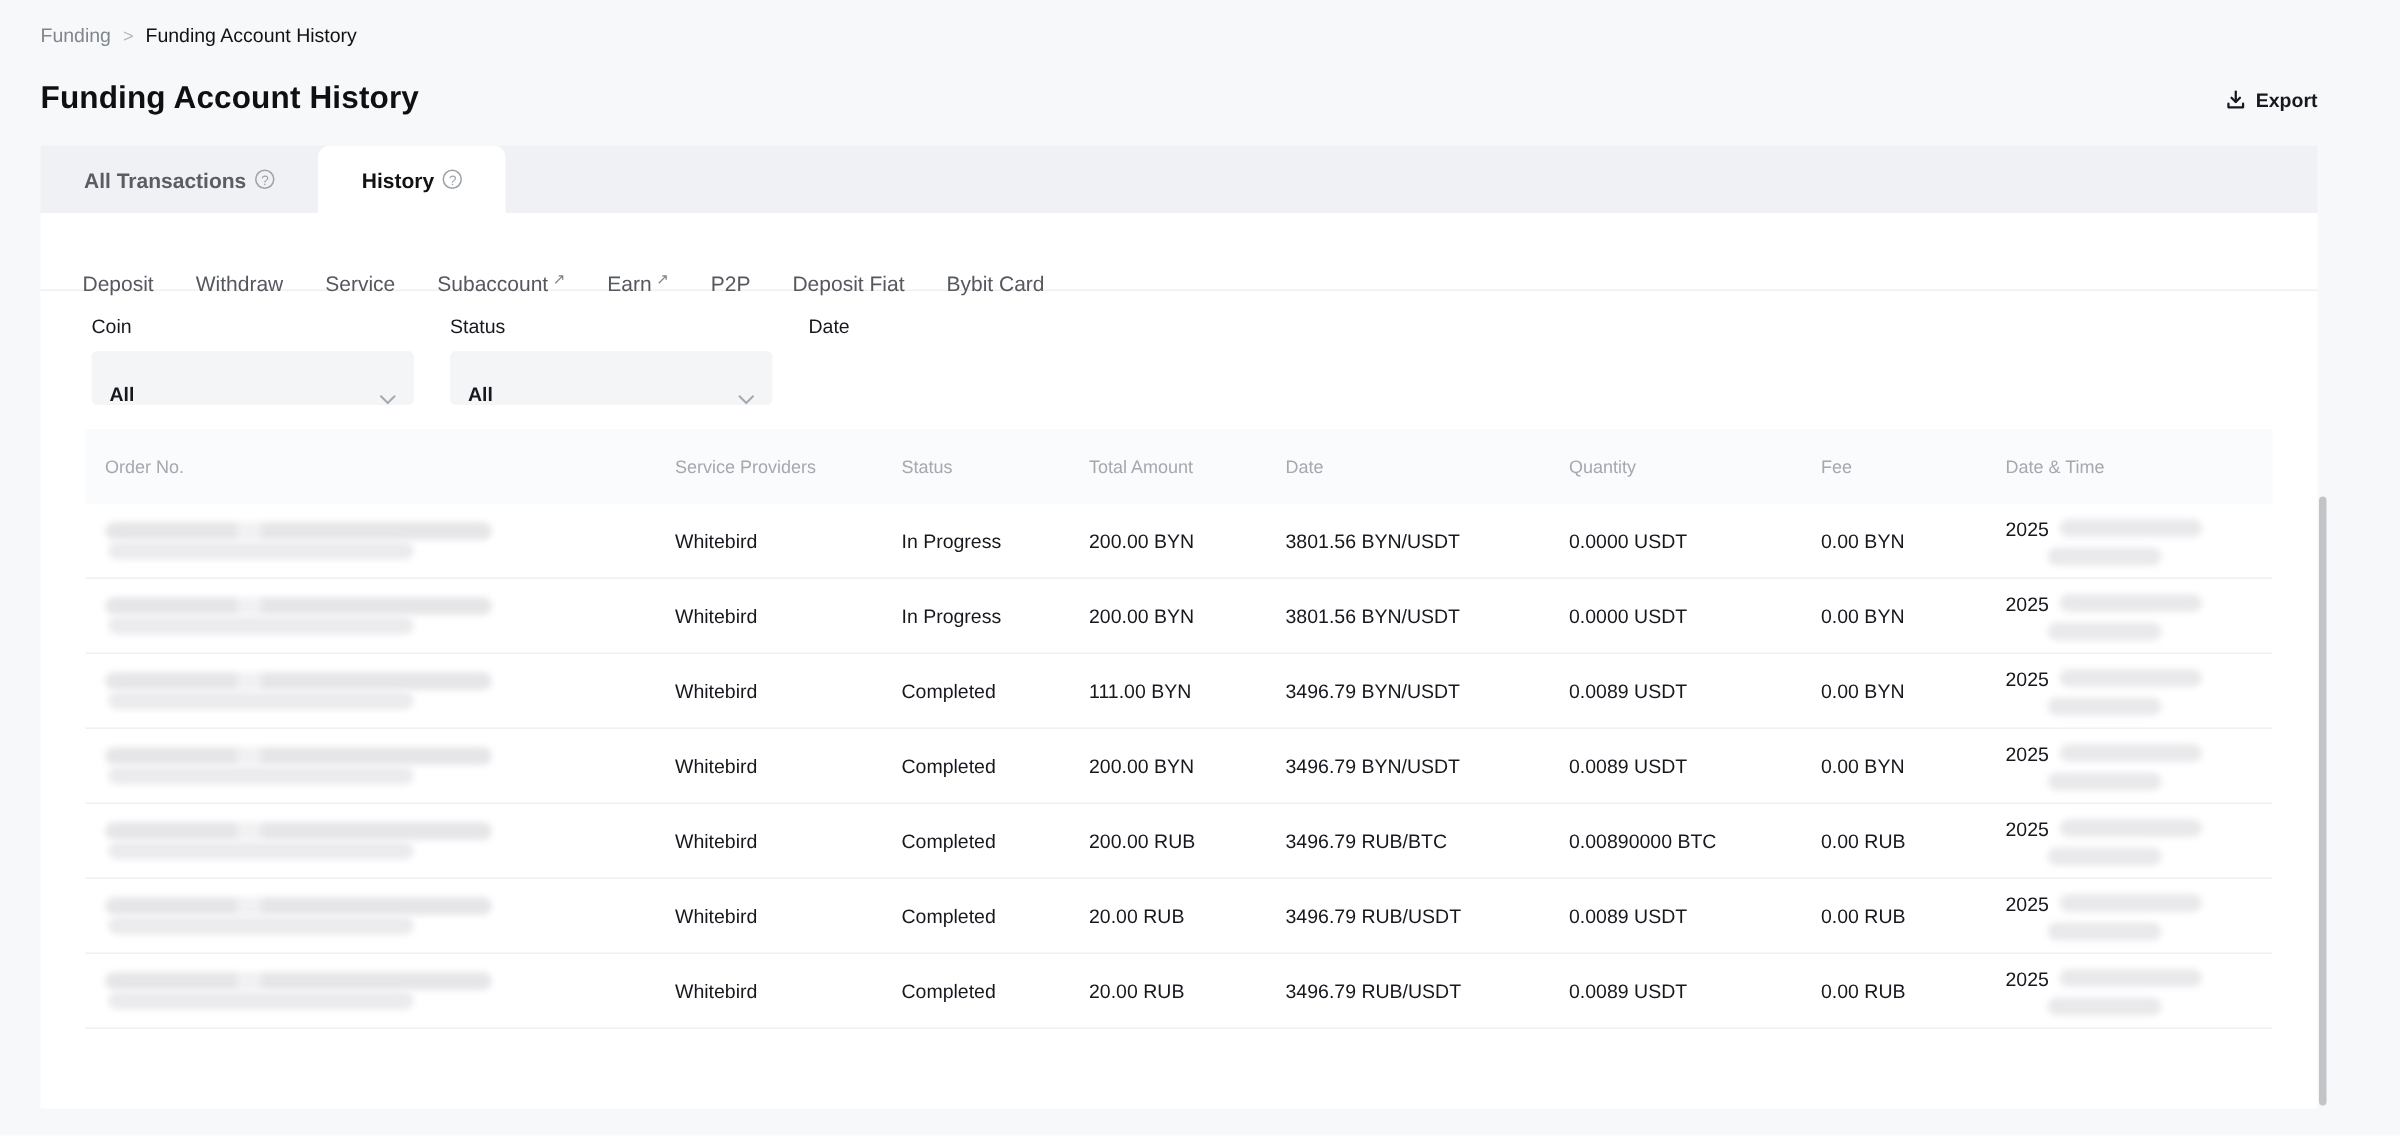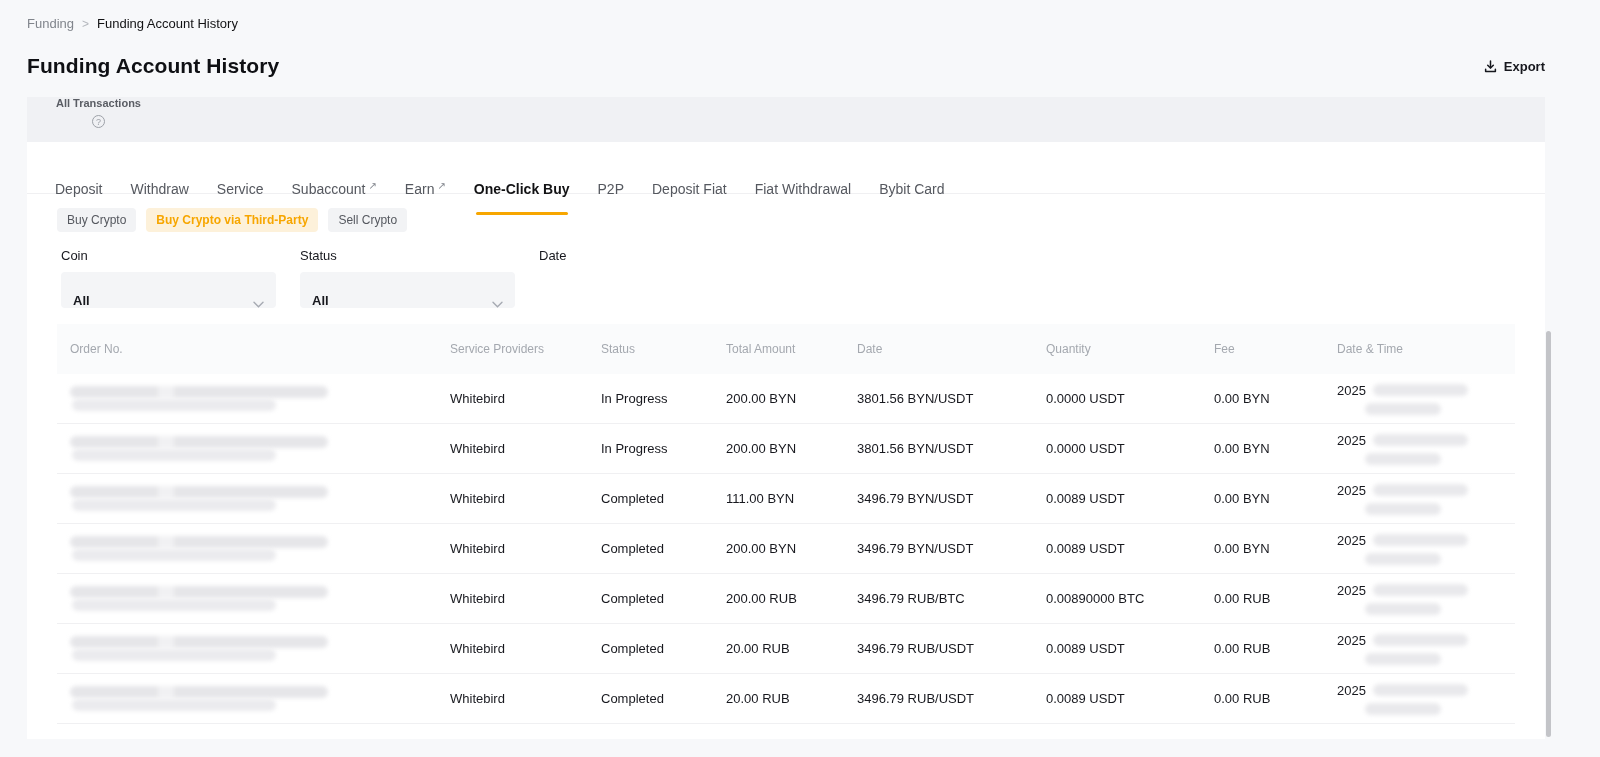--- a/index.html
+++ b/index.html
@@ -17,22 +17,22 @@
   .bc-parent { color:#81858c; cursor:pointer; }
   .bc-sep { color:#b4b7bd; font-size:12px; }
   .bc-sep::after { content:">"; }
   .bc-current { color:#121214; font-weight:500; }
   .title-row { display:flex; justify-content:space-between; align-items:center; margin-top:20px; height:30px; }
   .page-title { font-size:21px; font-weight:700; color:#0f1014; letter-spacing:0.1px; }
   .export-btn { display:flex; align-items:center; gap:6px; background:none; border:none;
     font-family:inherit; font-size:13px; font-weight:700; color:#17181e; cursor:pointer; }
   
   .tabstrip { margin:16px 55px 0 27px; height:45px; background:#f0f1f4; display:flex; }
-  .tab { display:flex; align-items:center; gap:6px; padding:0 29px; font-size:11px;
-    font-weight:600; color:#5a5d64; cursor:pointer;flex-direction:column; }
+  .tab { display:flex; align-items:center; gap:6px; padding:0 29px; font-size:14px;
+    font-weight:600; color:#5a5d64; cursor:pointer; }
   .tab.active { background:#ffffff; color:#121214; font-weight:700; border-radius:8px 8px 0 0; }
   .info-icon { width:13px; height:13px; border:1px solid #9da1a8; border-radius:50%;
     display:inline-flex; align-items:center; justify-content:center; font-size:9px;
     color:#9da1a8; font-weight:400; }
   .info-icon::after { content:"?"; }
   
   .content { margin:0 55px 0 27px; background:#ffffff; height:597px; position:relative; }
   .subnav { display:flex; align-items:center; gap:28px; height:52px; padding:0 28px;
     border-bottom:1px solid #f0f0f2; font-size:14px; color:#55585f; }
   .subnav .item { position:relative; height:100%; display:flex; align-items:center; gap:3px; cursor:pointer;margin-top:42px; }
@@ -102,20 +102,24 @@
       <span>Export</span>
     </button>
   </div>
 </div>
 
 <div class="tabstrip">
   <div class="tab">
     <span>All Transactions</span>
     <span class="info-icon"></span>
   </div>
+  <div class="tab active">
+    <span>History</span>
+    <span class="info-icon"></span>
+  </div>
 </div>
 
 <div class="content">
   <nav class="subnav" id="subnav">
       <div class="item">
         <span>Deposit</span>
       </div>
       <div class="item">
         <span>Withdraw</span>
       </div>
@@ -123,42 +127,31 @@
         <span>Service</span>
       </div>
       <div class="item">
         <span>Subaccount</span>
         <span class="ext-icon"></span>
       </div>
       <div class="item">
         <span>Earn</span>
         <span class="ext-icon"></span>
       </div>
-      <div class="item active">
-        <span>One-Click Buy</span>
-      </div>
       <div class="item">
         <span>P2P</span>
       </div>
       <div class="item">
         <span>Deposit Fiat</span>
       </div>
       <div class="item">
-        <span>Fiat Withdrawal</span>
-      </div>
-      <div class="item">
         <span>Bybit Card</span>
       </div>
     </nav>
 
-  <div class="chips" id="chips">
-      <div class="chip">Buy Crypto</div>
-      <div class="chip active">Buy Crypto via Third-Party</div>
-      <div class="chip">Sell Crypto</div>
-    </div>
 
   <div class="filters">
     <div>
       <div class="flabel">Coin</div>
       <div class="select">
         <span>All</span>
         <span>
           <svg width="11" height="7" viewBox="0 0 11 7" fill="none" stroke="#a6aab2" stroke-width="1.4" stroke-linecap="round">
               <path d="M1 1.2l4.5 4.5L10 1.2"></path>
             </svg>

